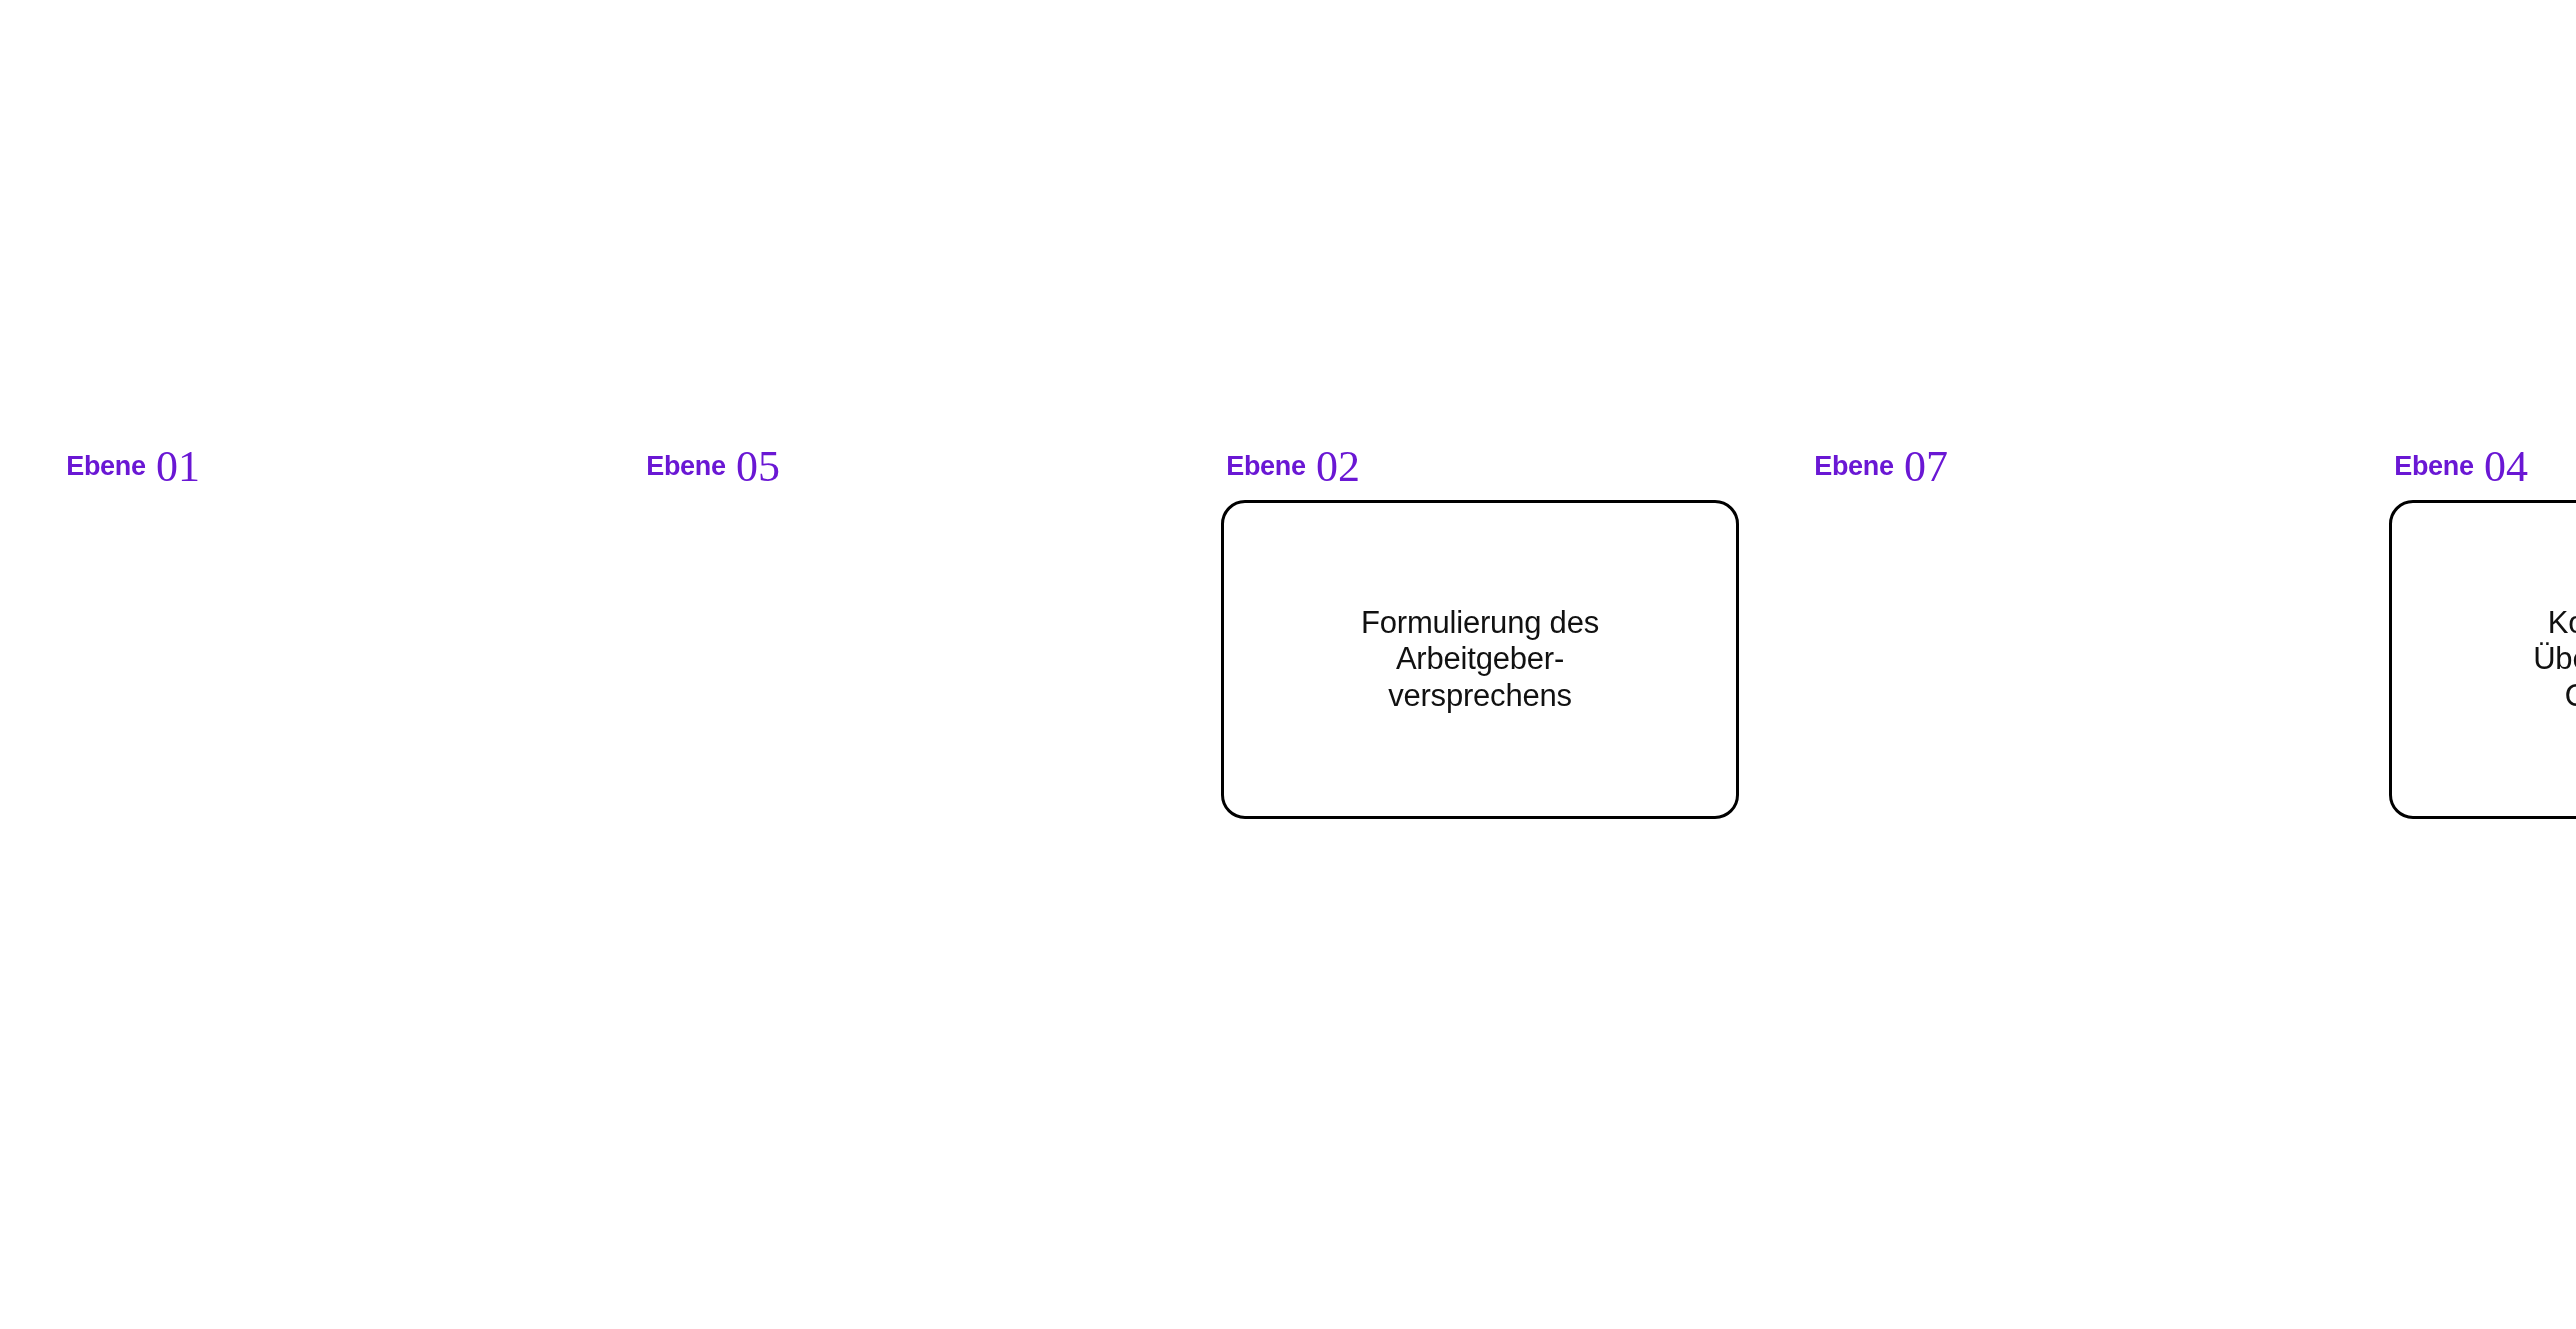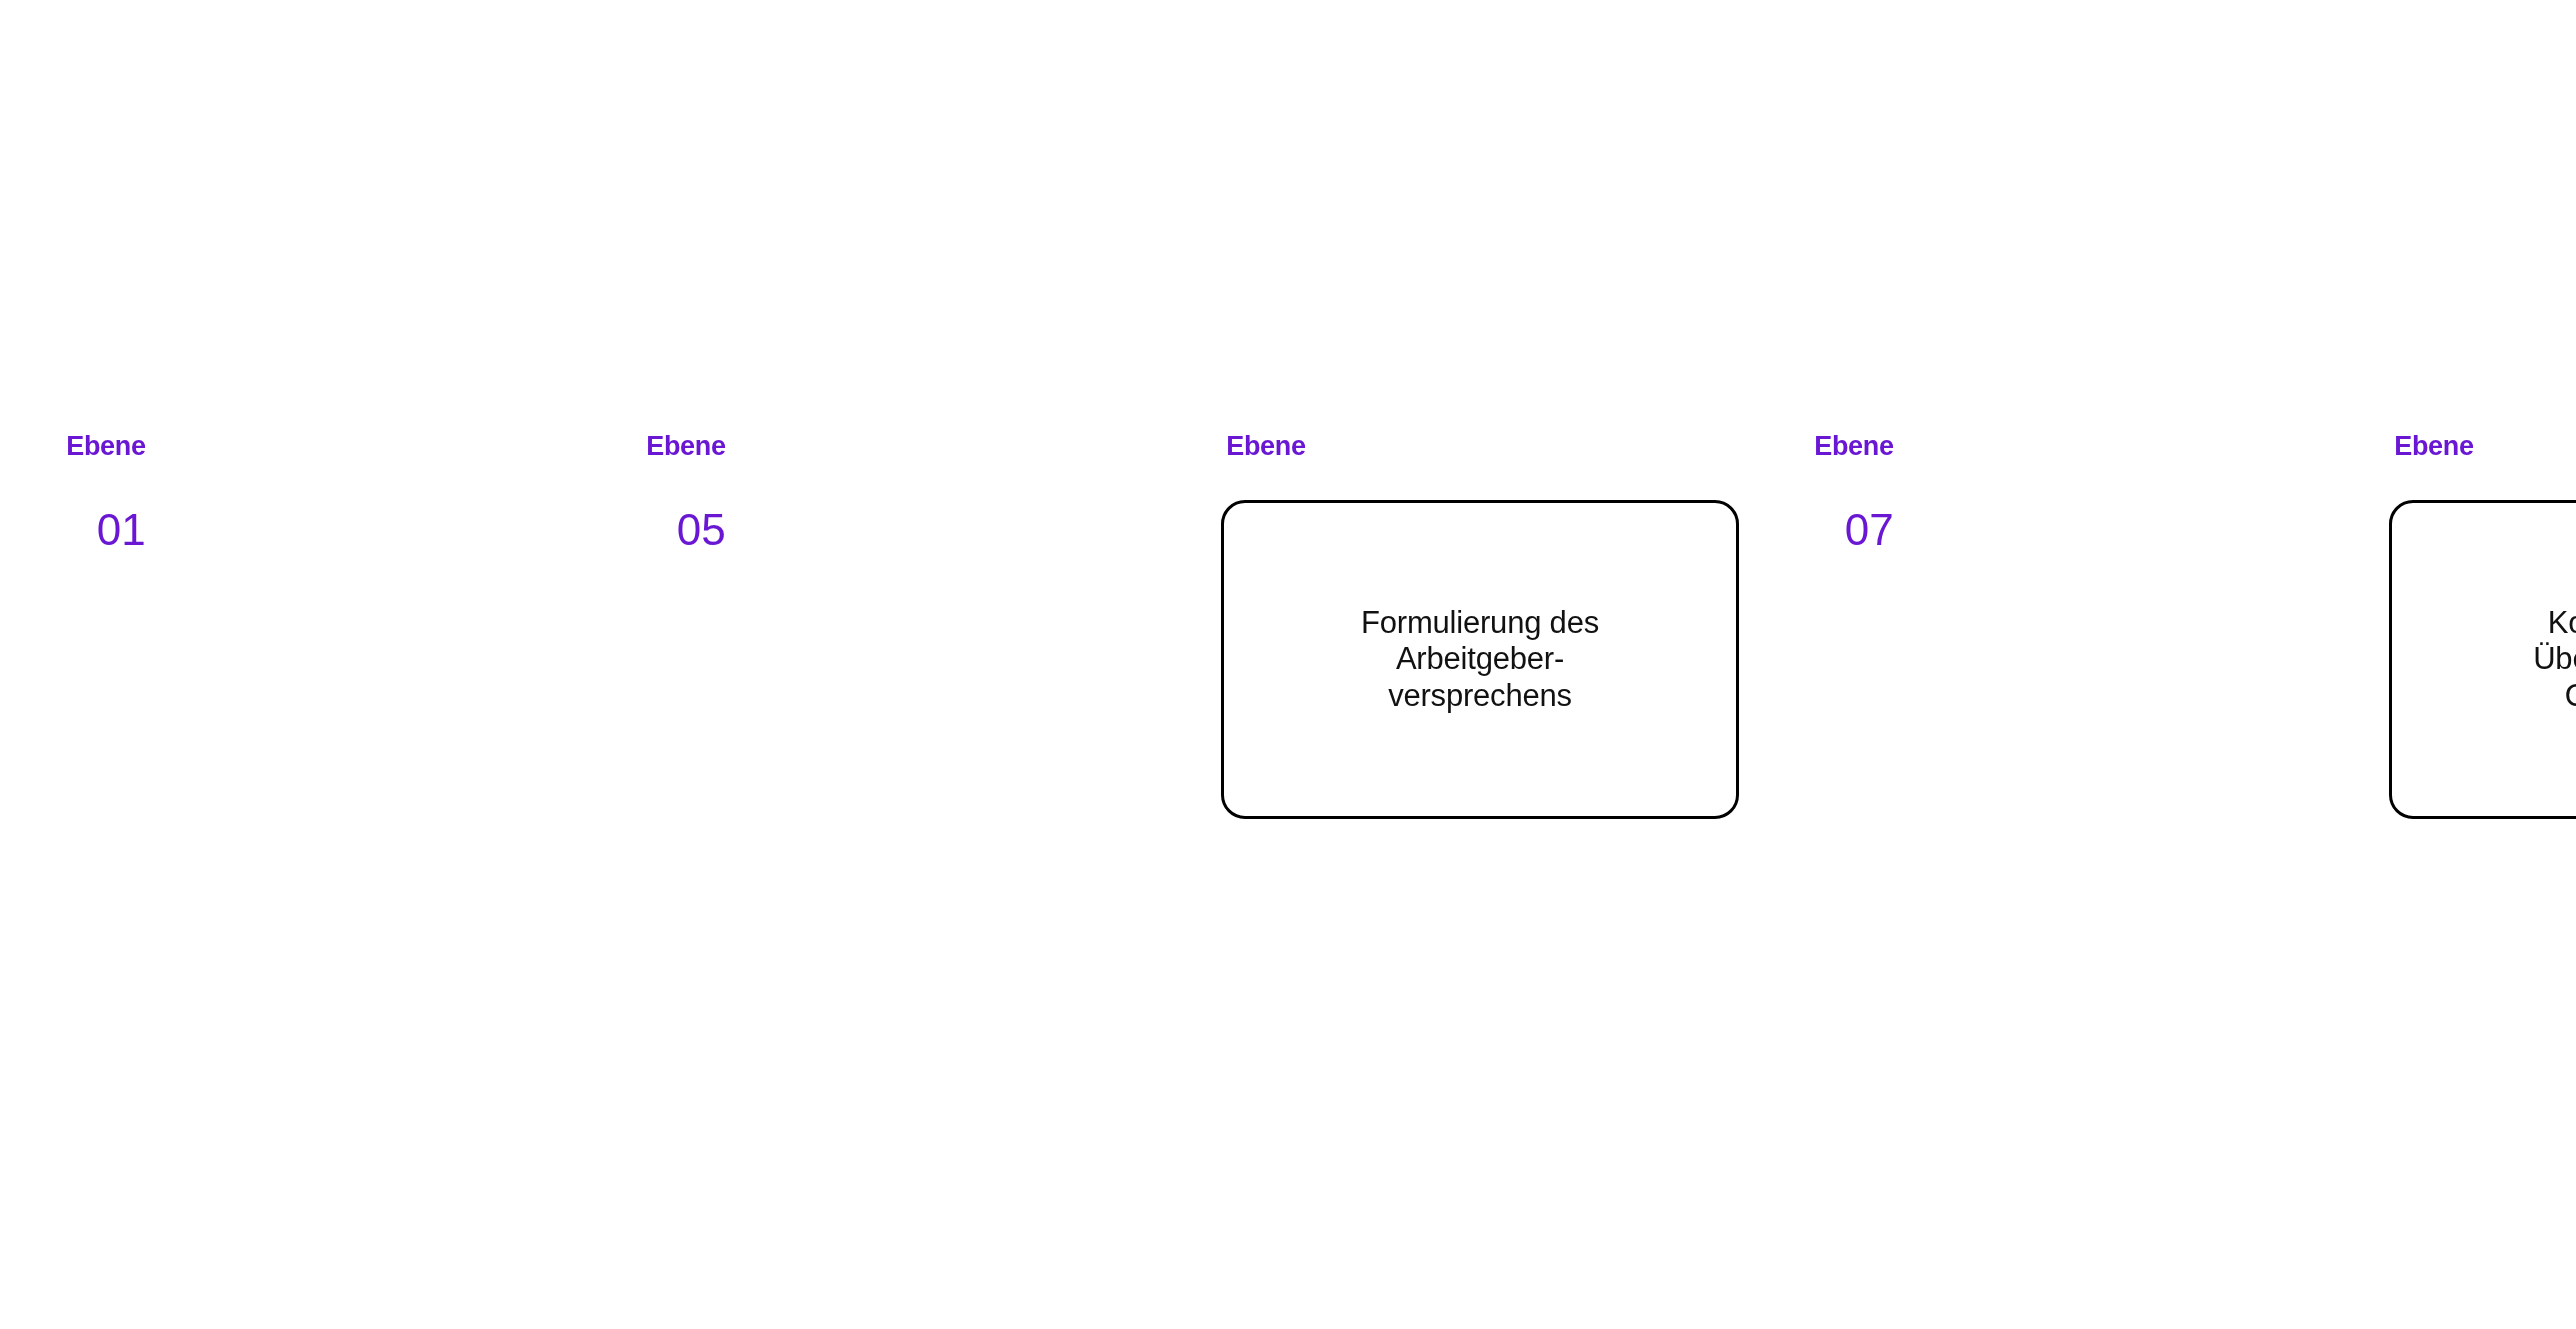--- a/index.html
+++ b/index.html
@@ -38,38 +38,38 @@
   .step-col {
     width: 518px;
     display: flex;
     flex-direction: column;
     align-items: flex-start;
   }
 
   
   .step-label {
     display: flex;
-    flex-direction: column;
-    align-items: flex-end;
+    flex-direction: row;
+    align-items: center;
     color: #6A17D4;
     margin-left: 5.2px;
     height: 67px;
     line-height: 1;
-    gap: 48px;
   }
   .step-label .word {
     font-size: 27px;
     font-weight: 700;
     letter-spacing: -0.3px;
   }
   .step-label .num {
     font-size: 44px;
     font-weight: 400;
     letter-spacing: 0px;
     margin-left: 10.3px;
+    font-family: Liberation Serif, serif;
   }
 
   
   .step-card {
     box-sizing: border-box;
     width: 518px;
     height: 319px;
     border: 3.6px solid #000000;
     border-radius: 24px;
     background: #ffffff;

